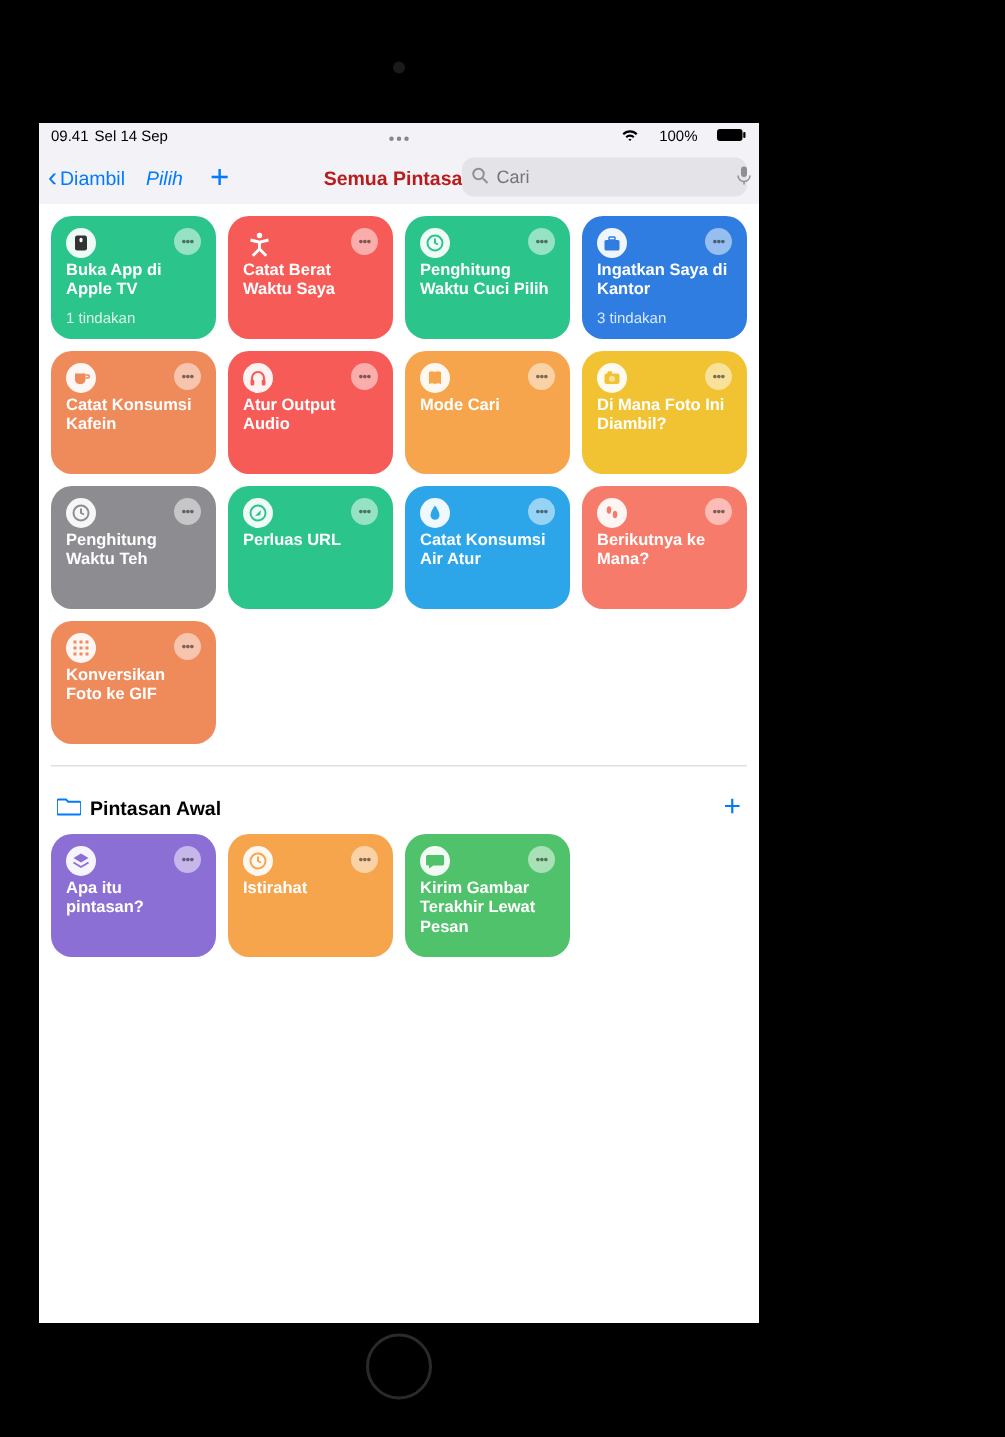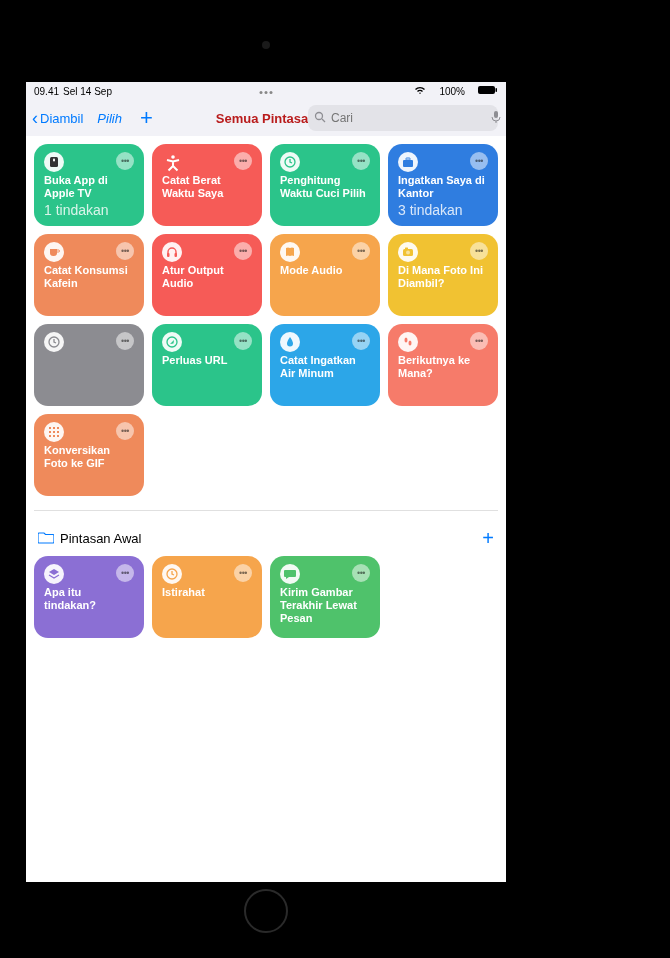--- a/index.html
+++ b/index.html
@@ -122,29 +122,29 @@
     .card-more {
       width:18px; height:18px;
       background: rgba(255,255,255,0.5);
       border-radius:50%;
       display:flex; align-items:center; justify-content:center;
       font-size:9px; color:rgba(0,0,0,0.5);
       letter-spacing: -0.5px;
     }
     .card-body { flex:1; display:flex; flex-direction:column; justify-content:space-between;}
     .card-title { font-size:11px; font-weight:600; line-height:1.2;}
-    .card-sub { font-size:14px; opacity:0.82; margin-top:1px;}
+    .card-sub { font-size:10px; opacity:0.82; margin-top:1px;}
     .section-header {
       display:flex; align-items:center; gap:6px;
       padding: 16px 4px 6px 4px;
       border-top: 0.5px solid #e0e0e0;
       margin-top: 14px;
     }
     .folder-icon { color:#007aff; font-size:14px;}
-    .section-title { font-size:13px; font-weight:400; flex:1;}
+    .section-title { font-size:13px; font-weight:700; flex:1;}
     .section-add { color:#007aff; font-size:20px; font-weight:300;}
   </style>
 </head>
 <body>
 
 <div class="device-frame">
   <div class="camera"></div>
   <div class="screen">
 
     <div class="status-bar">
@@ -292,21 +292,21 @@
           <div class="card" style="background: rgb(246, 165, 76);">
             <div class="card-top">
               <div class="card-icon">
                 <svg viewBox="0 0 12 12" fill="#f6a54c" style="color:#f6a54c">
                   <path d="M2 2 Q4 1 6 2 V10 Q4 9 2 10 Z M6 2 Q8 1 10 2 V10 Q8 9 6 10 Z" fill="currentColor"></path>
                 </svg>
               </div>
               <div class="card-more">•••</div>
             </div>
             <div class="card-body">
-              <div class="card-title">Mode Audio</div>
+              <div class="card-title">Mode Cari</div>
             </div>
           </div>
           <div class="card" style="background: rgb(241, 194, 50);">
             <div class="card-top">
               <div class="card-icon">
                 <svg viewBox="0 0 12 12" fill="#f1c232" style="color:#f1c232">
                   <rect x="1" y="3" width="10" height="7" rx="1.5" fill="currentColor"></rect>
                   <circle cx="6" cy="6.5" r="2" fill="#fff" opacity="0.5"></circle>
                   <rect x="3" y="1.5" width="3" height="2" rx="0.5" fill="currentColor"></rect>
                 </svg>
@@ -320,20 +320,23 @@
           <div class="card" style="background: rgb(140, 140, 145);">
             <div class="card-top">
               <div class="card-icon">
                 <svg viewBox="0 0 12 12" fill="#8c8c91" style="color:#8c8c91">
                   <circle cx="6" cy="6" r="5" fill="none" stroke="currentColor" stroke-width="1.3"></circle>
                   <path d="M6 3 V6 L8 7" stroke="currentColor" stroke-width="1.3" fill="none"></path>
                 </svg>
               </div>
               <div class="card-more">•••</div>
             </div>
+            <div class="card-body">
+              <div class="card-title">Penghitung Waktu Teh</div>
+            </div>
           </div>
           <div class="card" style="background: rgb(43, 196, 138);">
             <div class="card-top">
               <div class="card-icon">
                 <svg viewBox="0 0 12 12" fill="#2bc48a" style="color:#2bc48a">
                   <circle cx="6" cy="6" r="5" fill="none" stroke="currentColor" stroke-width="1.3"></circle>
                   <path d="M4 8 L8 4 L7.5 7.5 Z" fill="currentColor"></path>
                 </svg>
               </div>
               <div class="card-more">•••</div>
@@ -345,21 +348,21 @@
           <div class="card" style="background: rgb(44, 166, 232);">
             <div class="card-top">
               <div class="card-icon">
                 <svg viewBox="0 0 12 12" fill="#2ca6e8" style="color:#2ca6e8">
                   <path d="M6 1 Q9 5 9 7.5 A3 3 0 0 1 3 7.5 Q3 5 6 1 Z" fill="currentColor"></path>
                 </svg>
               </div>
               <div class="card-more">•••</div>
             </div>
             <div class="card-body">
-              <div class="card-title">Catat Ingatkan Air Minum</div>
+              <div class="card-title">Catat Konsumsi Air Atur</div>
             </div>
           </div>
           <div class="card" style="background: rgb(246, 123, 106);">
             <div class="card-top">
               <div class="card-icon">
                 <svg viewBox="0 0 12 12" fill="#f67b6a" style="color:#f67b6a">
                   <ellipse cx="4" cy="4" rx="1.5" ry="2.5" fill="currentColor"></ellipse>
                   <ellipse cx="8" cy="7" rx="1.5" ry="2.5" fill="currentColor"></ellipse>
                 </svg>
               </div>
@@ -407,21 +410,21 @@
             <div class="card-top">
               <div class="card-icon">
                 <svg viewBox="0 0 12 12" fill="#8b6fd4" style="color:#8b6fd4">
                   <path d="M6 1 L11 4 L6 7 L1 4 Z" fill="currentColor"></path>
                   <path d="M1 7 L6 10 L11 7" fill="none" stroke="currentColor" stroke-width="1.2"></path>
                 </svg>
               </div>
               <div class="card-more">•••</div>
             </div>
             <div class="card-body">
-              <div class="card-title">Apa itu tindakan?</div>
+              <div class="card-title">Apa itu pintasan?</div>
             </div>
           </div>
           <div class="card" style="background: rgb(246, 165, 76);">
             <div class="card-top">
               <div class="card-icon">
                 <svg viewBox="0 0 12 12" fill="#f6a54c" style="color:#f6a54c">
                   <circle cx="6" cy="6" r="5" fill="none" stroke="currentColor" stroke-width="1.3"></circle>
                   <path d="M6 3 V6 L8 7" stroke="currentColor" stroke-width="1.3" fill="none"></path>
                 </svg>
               </div>

